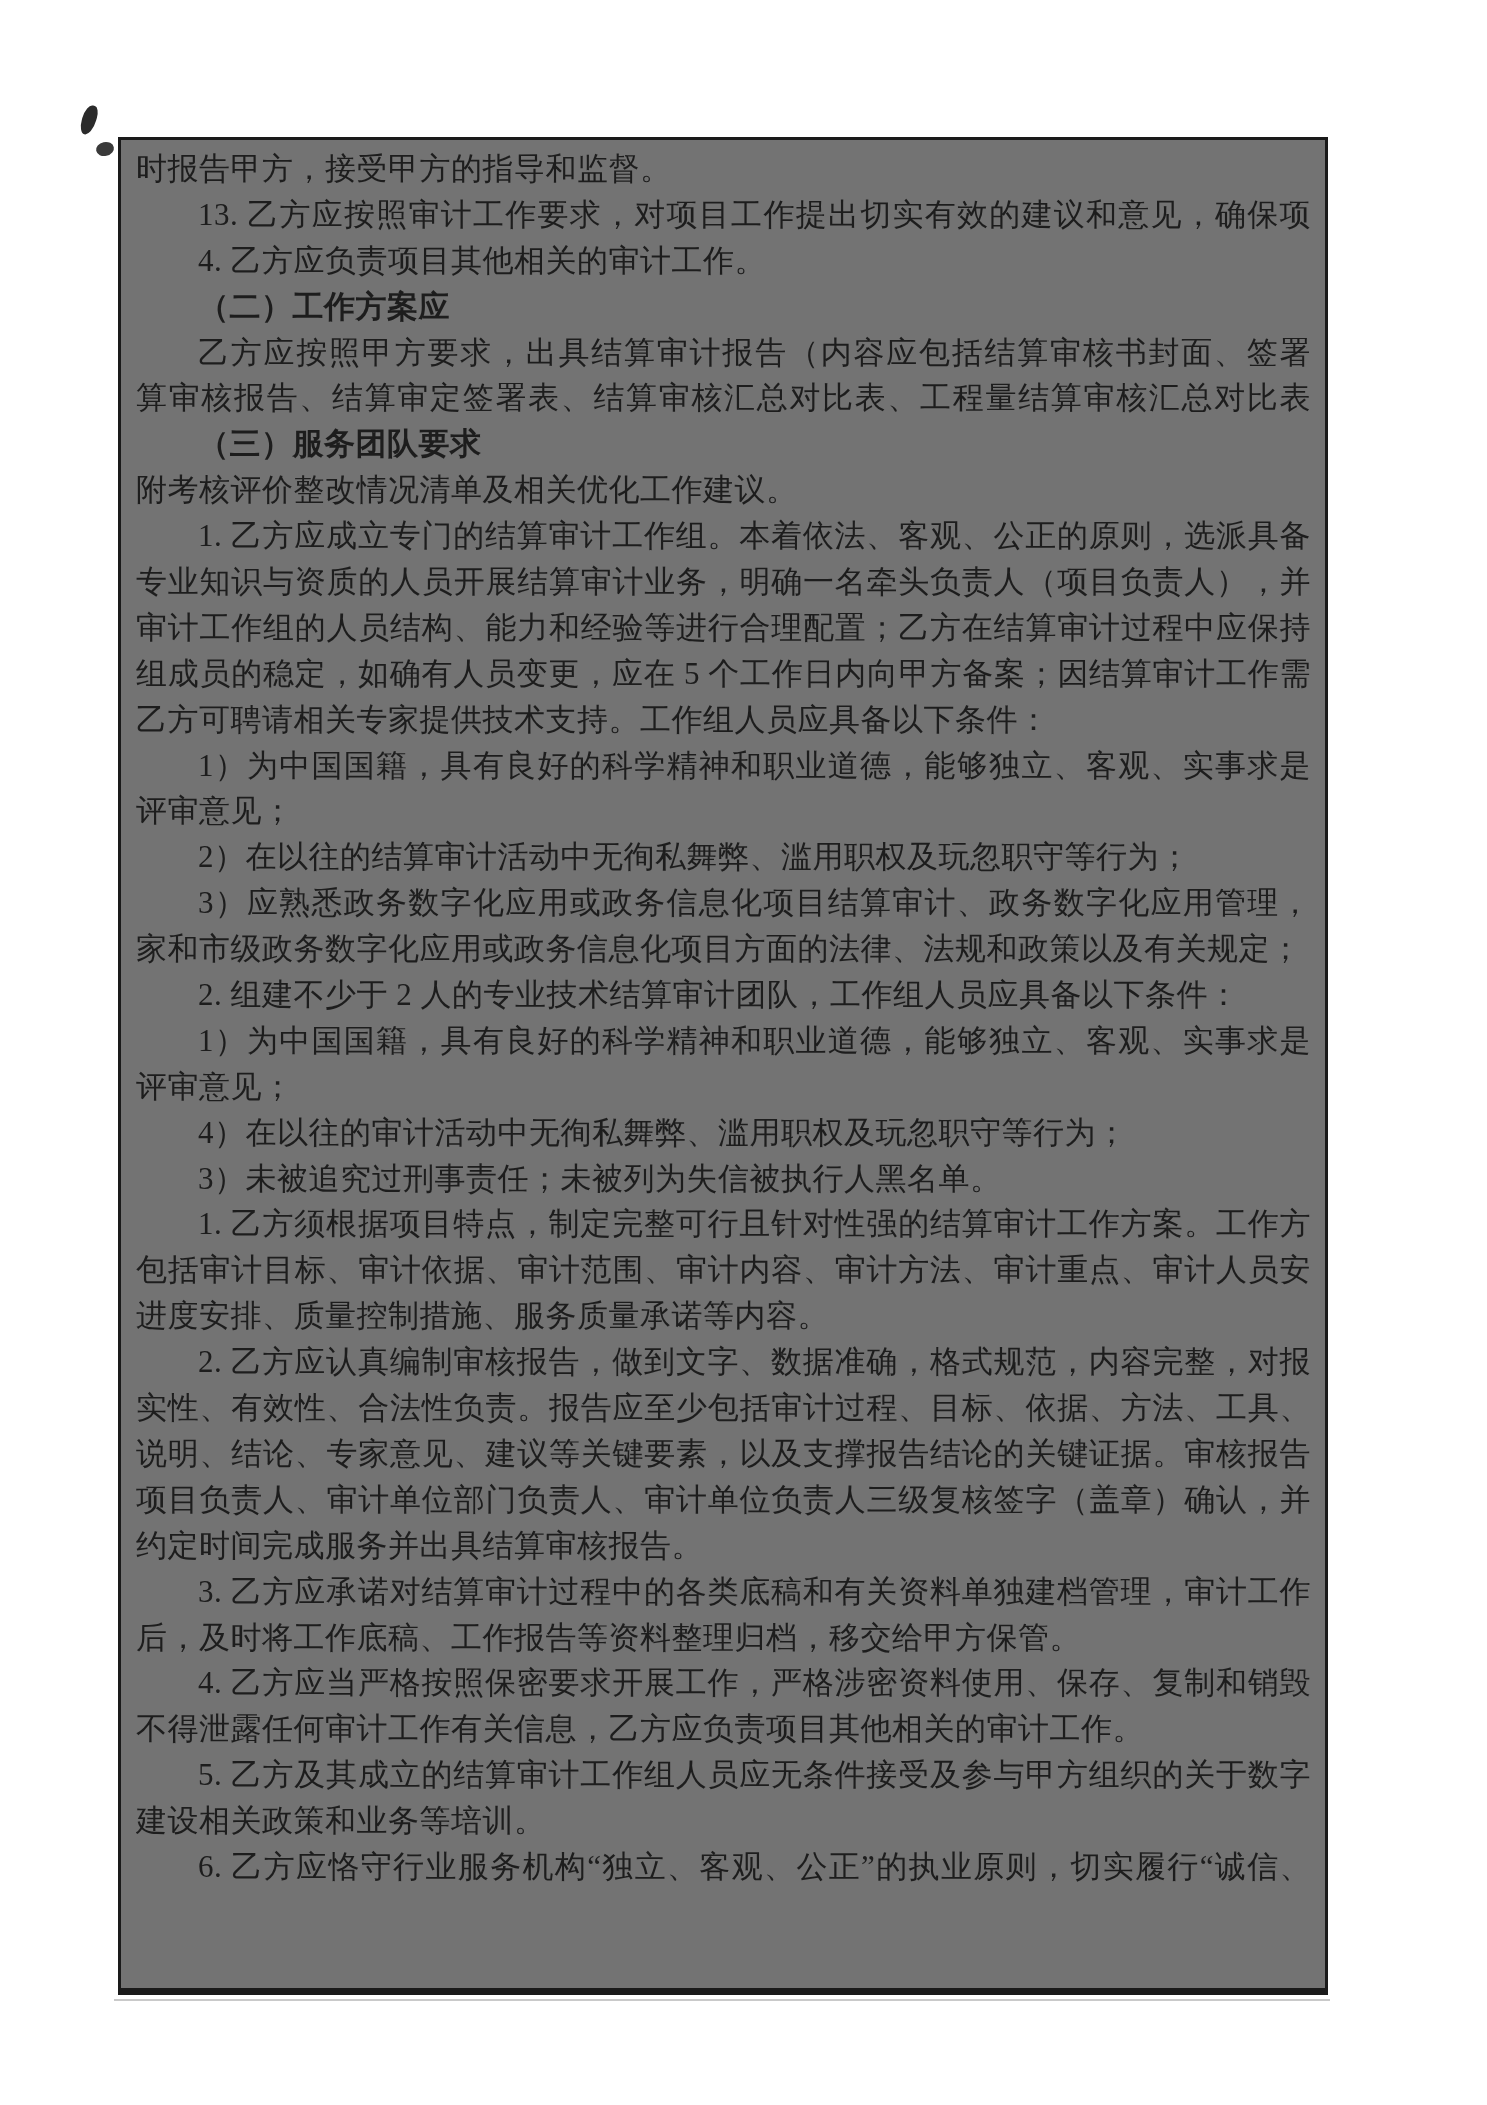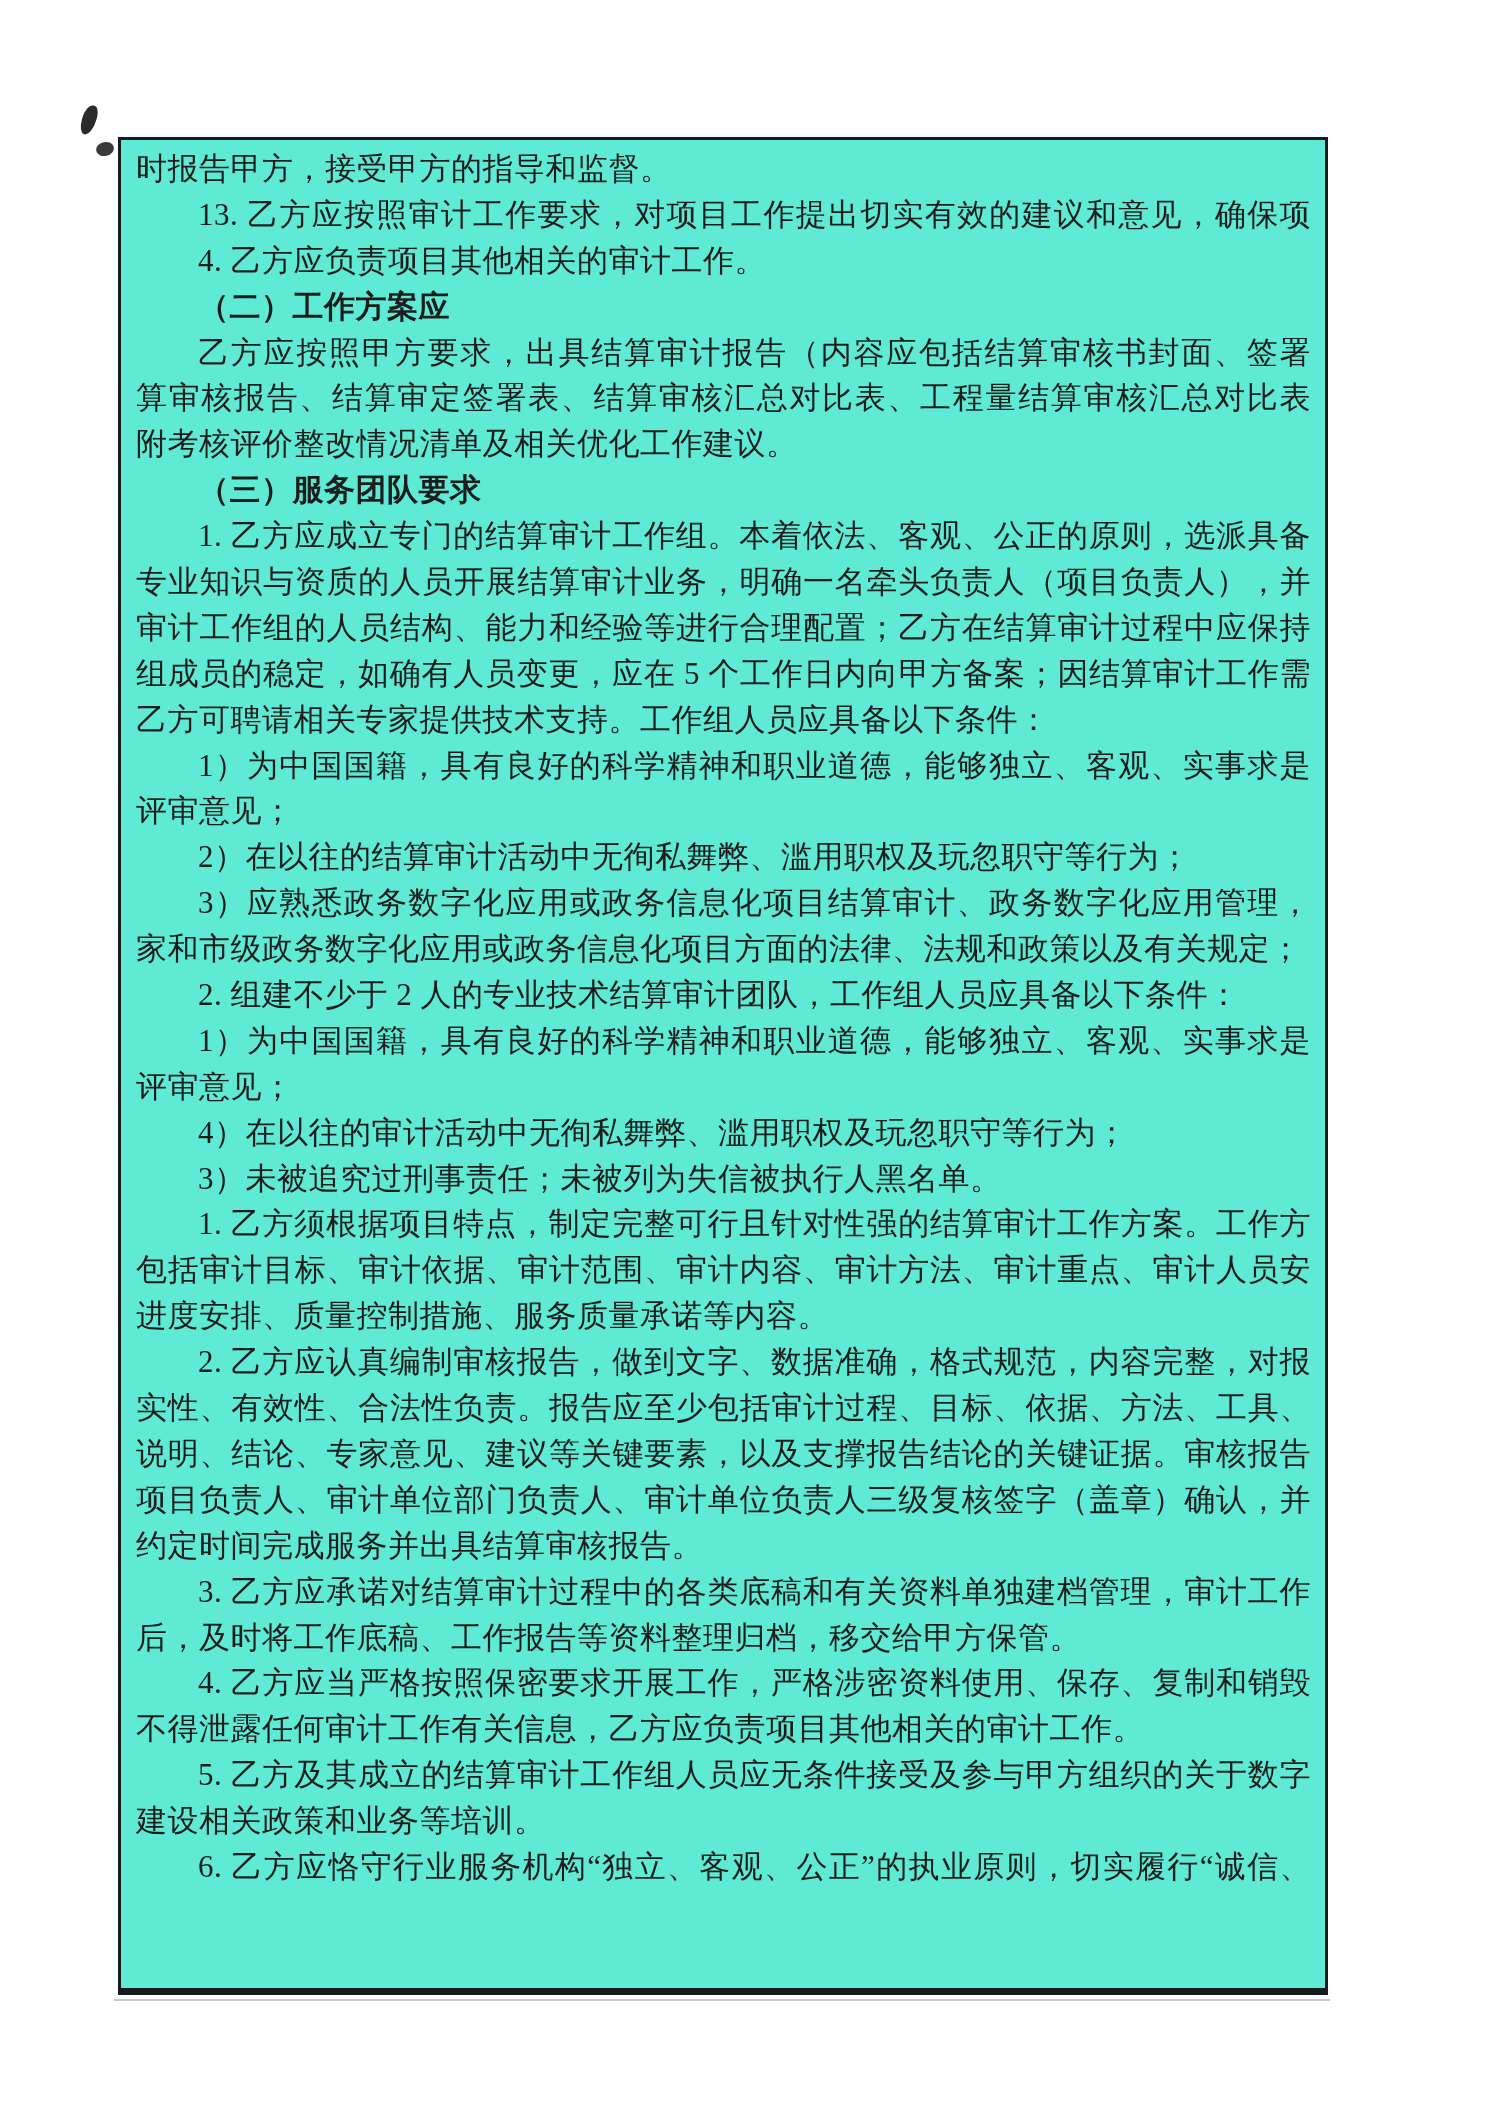--- a/index.html
+++ b/index.html
@@ -13,21 +13,21 @@
   }
   .doc-box {
     position: absolute;
     left: 118px;
     top: 137px;
     width: 1210px;
     height: 1858px;
     box-sizing: border-box;
     border: 3px solid #1a1a1a;
     border-bottom-width: 7px;
-    background: #5eead4;
+    background: #737373;
     padding: 6px 14px 0 15px;
     overflow: hidden;
   }
   .text-lines { width: 100%; }
   .line {
     font-size: 31px;
     line-height: 45.9px;
     height: 45.9px;
     color: #1d1d1d;
     letter-spacing: 0.5px;
@@ -78,22 +78,22 @@
   <div class="smudge"></div>
   <div class="smudge2"></div>
   <div class="doc-box" style="border-color: rgb(26, 26, 26);">
     <div class="text-lines" style="color: rgb(29, 29, 29);">
         <div class="line">时报告甲方，接受甲方的指导和监督。</div>
         <div class="line indent fill">13. 乙方应按照审计工作要求，对项目工作提出切实有效的建议和意见，确保项目结算</div>
         <div class="line indent">4. 乙方应负责项目其他相关的审计工作。</div>
         <div class="line indent bold">（二）工作方案应</div>
         <div class="line indent fill">乙方应按照甲方要求，出具结算审计报告（内容应包括结算审核书封面、签署页、结</div>
         <div class="line fill">算审核报告、结算审定签署表、结算审核汇总对比表、工程量结算审核汇总对比表等），并</div>
+        <div class="line indent bold">（三）服务团队要求</div>
         <div class="line">附考核评价整改情况清单及相关优化工作建议。</div>
-        <div class="line indent bold">（三）服务团队要求</div>
         <div class="line indent fill">1. 乙方应成立专门的结算审计工作组。本着依法、客观、公正的原则，选派具备相关</div>
         <div class="line fill">专业知识与资质的人员开展结算审计业务，明确一名牵头负责人（项目负责人），并对结算</div>
         <div class="line fill">审计工作组的人员结构、能力和经验等进行合理配置；乙方在结算审计过程中应保持工作</div>
         <div class="line fill">组成员的稳定，如确有人员变更，应在 5 个工作日内向甲方备案；因结算审计工作需要，</div>
         <div class="line">乙方可聘请相关专家提供技术支持。工作组人员应具备以下条件：</div>
         <div class="line indent fill">1）为中国国籍，具有良好的科学精神和职业道德，能够独立、客观、实事求是地提出</div>
         <div class="line">评审意见；</div>
         <div class="line indent">2）在以往的结算审计活动中无徇私舞弊、滥用职权及玩忽职守等行为；</div>
         <div class="line indent fill">3）应熟悉政务数字化应用或政务信息化项目结算审计、政务数字化应用管理，熟悉国</div>
         <div class="line">家和市级政务数字化应用或政务信息化项目方面的法律、法规和政策以及有关规定；</div>

